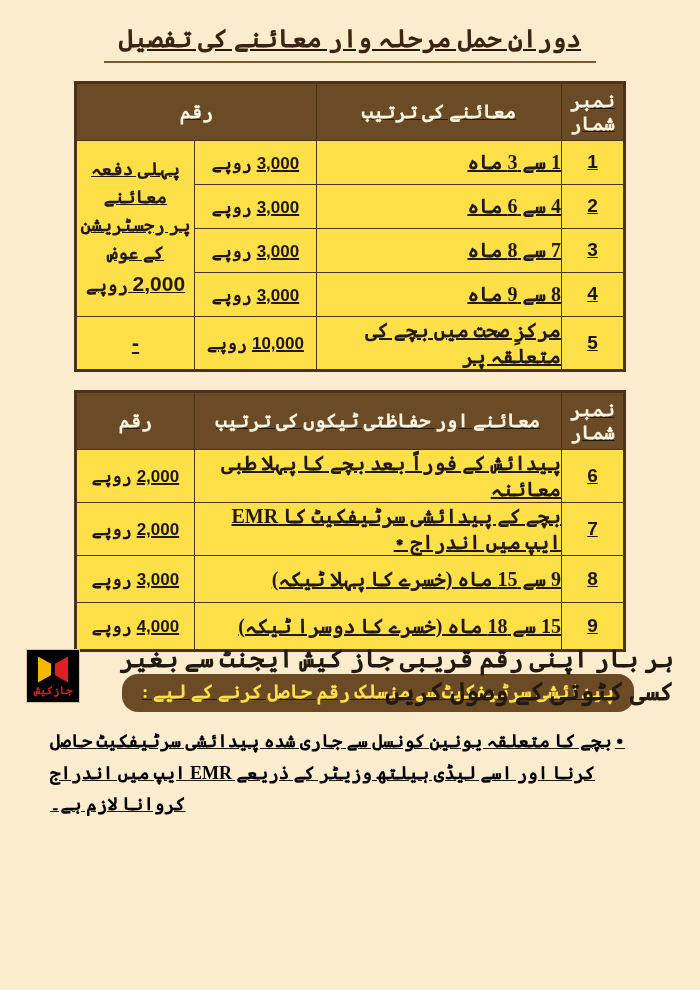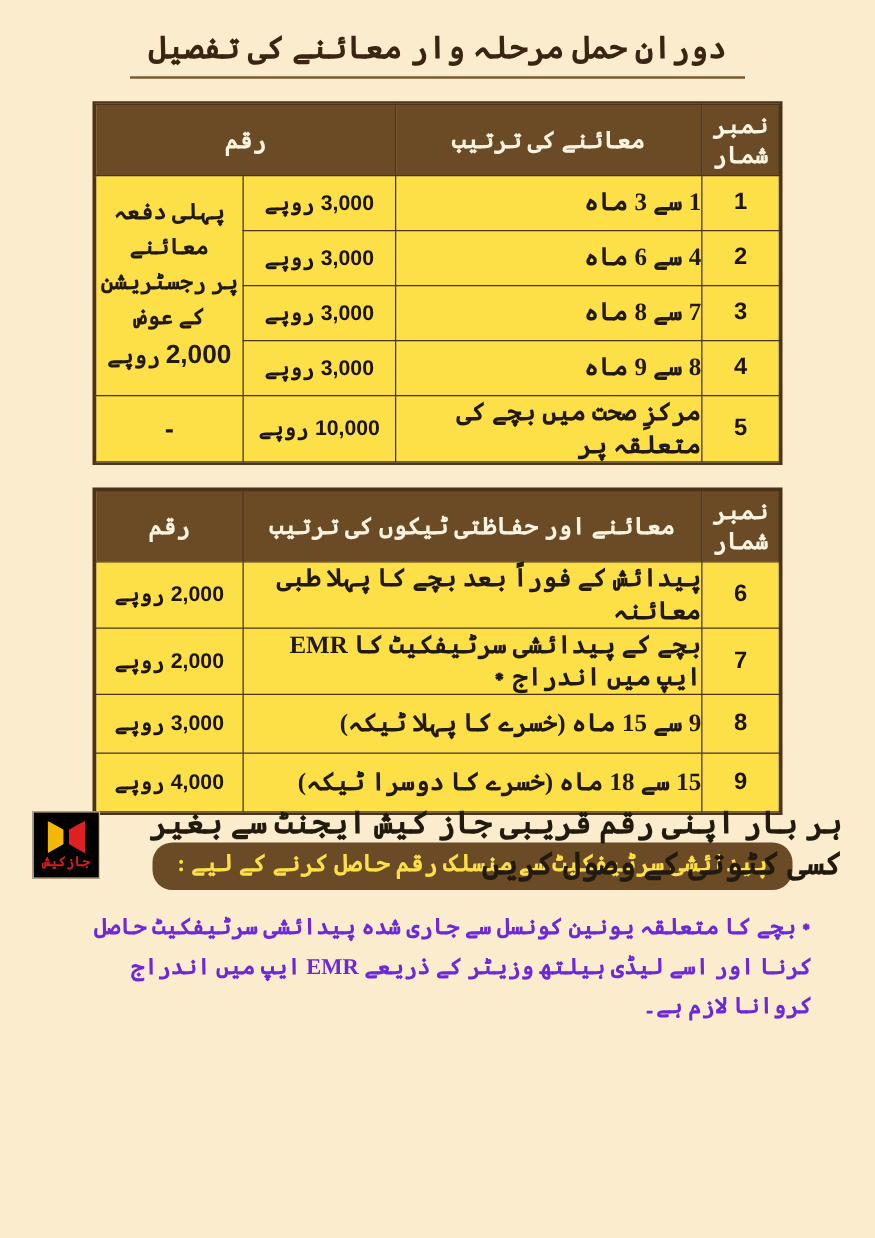--- a/index.html
+++ b/index.html
@@ -14,20 +14,21 @@
     color: #231a0e;
     overflow: hidden;
     position: relative;
   }
   .page {
     width: 700px;
     height: 730px;
     box-sizing: border-box;
     padding: 0;
     position: relative;
+    text-decoration: underline;
   }
 
   
   .section-title {
     text-align: center;
     font-size: 25px;
     font-weight: bold;
     color: #3b2412;
     letter-spacing: 0.5px;
     line-height: 1.35;
@@ -150,22 +151,22 @@
     direction: rtl;
     line-height: 1.3;
   }
 
   
   .note {
     margin: 14px 50px 0 50px;
     font-size: 18px;
     font-weight: bold;
     line-height: 1.75;
-    color: #6d28d9;
-    text-align: right;
+    color: #000000;
+    text-align: left;
     direction: rtl;
   }
   .note .star {
     font-size: 17px;
     margin-left: 3px;
   }
 
   
   .footer {
     position: absolute;

